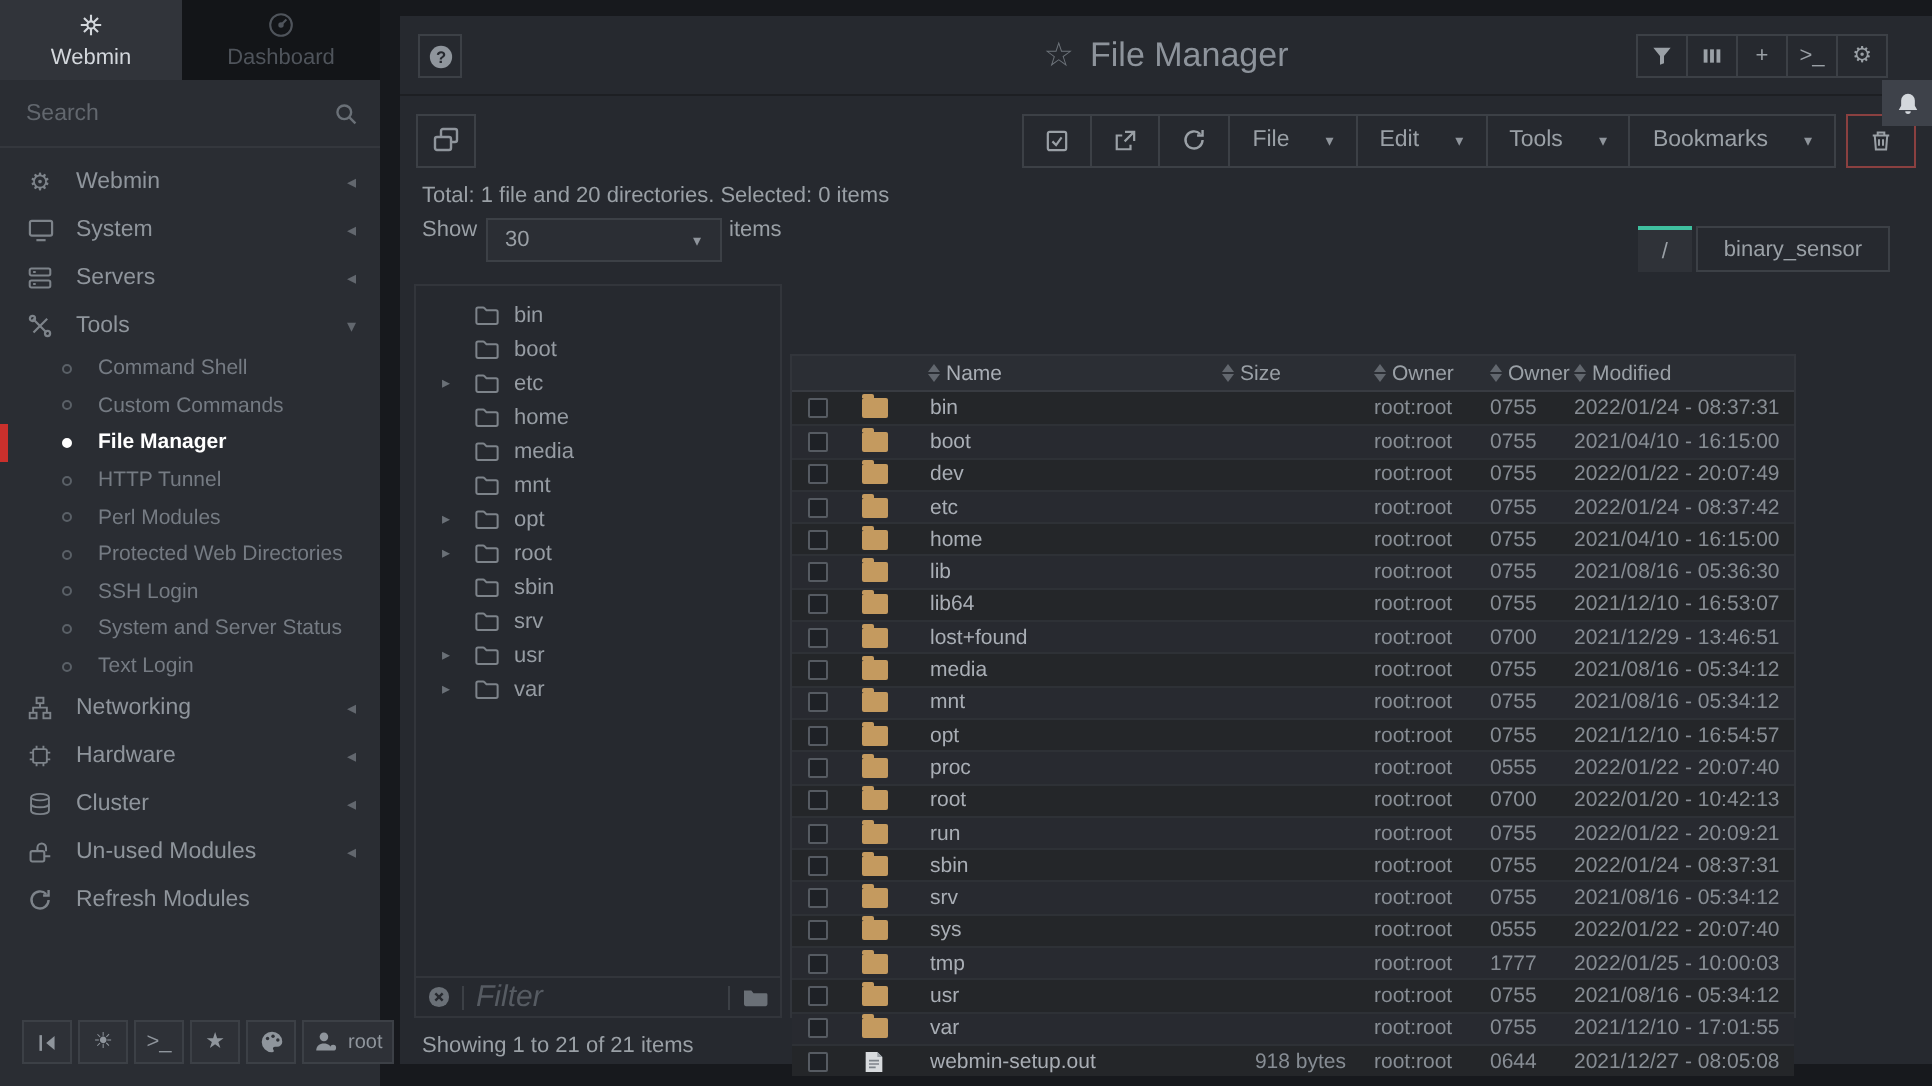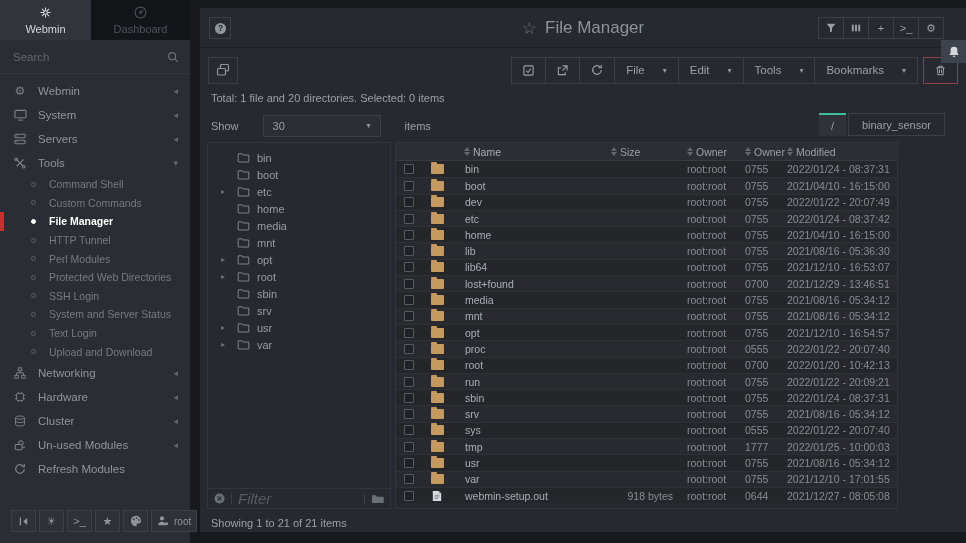--- a/index.html
+++ b/index.html
@@ -44,41 +44,41 @@
   .bell-box { position:absolute; right:0; top:32px; width:25px; height:23px; background:#3e424a; display:flex; align-items:center; justify-content:center; color:#d3d7dc; z-index:4; cursor:pointer; }
 
   .fm-toolbar { height:44px; display:flex; align-items:center; padding:0 8px; flex:none; }
   .copy-btn { width:30px; height:27px; border:1px solid #3c4046; display:flex; align-items:center; justify-content:center; color:#8f959c; cursor:pointer; }
   .fm-actions { margin-left:auto; display:flex; align-items:center; }
   .fma-btn { height:27px; border:1px solid #3c4046; margin-left:-1px; padding:0 11px; display:flex; align-items:center; gap:18px; color:#9aa0a6; font-size:11.5px; white-space:nowrap; cursor:pointer; }
   .fma-btn .caret { font-size:8px; color:#8f959c; }
   .fma-btn.danger { border-color:#8a4040; margin-left:5px; }
 
   .total-row { padding:0 11px; height:17px; font-size:11px; color:#9aa0a6; flex:none; }
-  .show-row { height:33px; display:flex; align-items:center; gap:24px; padding:0 11px; position:relative; flex:none; }
+  .show-row { height:33px; display:flex; align-items:flex-start; gap:4px; padding:0 11px; position:relative; flex:none; }
   .show-row .lbl { font-size:11px; color:#9aa0a6; }
   .show-select { width:118px; height:22px; background:#2b2e34; border:1px solid #3c4046; display:flex; align-items:center; padding:0 9px; font-size:11px; color:#9aa0a6; cursor:pointer; }
   .show-select .caret { margin-left:auto; font-size:8px; color:#8f959c; }
   .breadcrumb { position:absolute; right:21px; top:4px; display:flex; }
   .bc-root { width:27px; height:23px; background:#2f3238; border-top:2px solid #3fbf9f; display:flex; align-items:center; justify-content:center; font-size:11px; color:#9aa0a6; cursor:pointer; }
   .bc-path { height:23px; margin-left:2px; border:1px solid #3c4046; padding:0 13px; display:flex; align-items:center; font-size:11px; color:#9aa0a6; }
 
   .panels { display:flex; gap:4px; padding:0 7px; height:367px; flex:none; }
   .tree-panel { width:184px; border:1px solid #32353b; display:flex; flex-direction:column; flex:none; }
   .tree-list { flex:1; padding-top:6px; overflow:hidden; }
   .tree-item { height:17px; display:flex; align-items:center; padding-left:13px; gap:7px; font-size:11px; color:#969ca3; cursor:pointer; }
   .tree-item .exp { width:9px; font-size:8px; color:#6a7077; flex:none; }
   .tree-item .ic { color:#7d838a; }
   .tree-filter { height:20px; border-top:1px solid #32353b; display:flex; align-items:center; gap:6px; padding:0 6px; }
   .tree-filter .vdiv { width:1px; height:12px; background:#3c4046; }
   .tree-filter input { flex:1; background:transparent; border:none; outline:none; font-size:15px; color:#9aa0a6; font-family:inherit; min-width:0;font-style:italic; }
   .tree-filter input::placeholder { color:#565b62; }
   .tree-filter .ic { color:#6a7077; cursor:pointer; }
 
-  .table-panel { width:503px; border:1px solid #32353b; display:flex; flex-direction:column; flex:none; font-size:10.5px; }
+  .table-panel { width:503px; border:1px solid #32353b; display:flex; flex-direction:column; flex:none; font-size:10.5px;margin-top:35px; }
   .t-header { display:flex; align-items:center; height:18px; background:#2b2e34; border-bottom:1px solid #383b41; color:#9aa0a6; flex:none; }
   .t-hcell { display:flex; align-items:center; gap:3px; cursor:pointer; }
   .sort { display:flex; flex-direction:column; line-height:0; }
   .sort i { border-left:3px solid transparent; border-right:3px solid transparent; display:block; }
   .sort .up { border-bottom:4px solid #62676e; margin-bottom:1px; }
   .sort .dn { border-top:4px solid #62676e; }
   .t-row { display:flex; align-items:center; height:16.3px; color:#878d94; }
   .t-row:nth-child(odd) { background:#242629; }
   .t-row:nth-child(even) { background:#282a30; }
   .t-row + .t-row { border-top:1px solid #2e3136; }
@@ -197,24 +197,20 @@
         <span>SSH Login</span>
       </div>
       <div class="submenu-item">
         <span class="bullet"></span>
         <span>System and Server Status</span>
       </div>
       <div class="submenu-item">
         <span class="bullet"></span>
         <span>Text Login</span>
       </div>
-      <div class="submenu-item">
-        <span class="bullet"></span>
-        <span>Upload and Download</span>
-      </div>
       <div class="menu-item">
         <span class="ic mi-icon" style="">
           <svg viewBox="0 0 14 14" width="12" height="12" fill="none" stroke="currentColor" stroke-width="1.1">
             <rect x="5" y="1" width="4" height="3.2"></rect>
             <rect x="1" y="9.8" width="4" height="3.2"></rect>
             <rect x="9" y="9.8" width="4" height="3.2"></rect>
             <path d="M7 4.2v2.6M3 9.8V6.8h8v3"></path>
           </svg>
         </span>
         <span>Networking</span>

